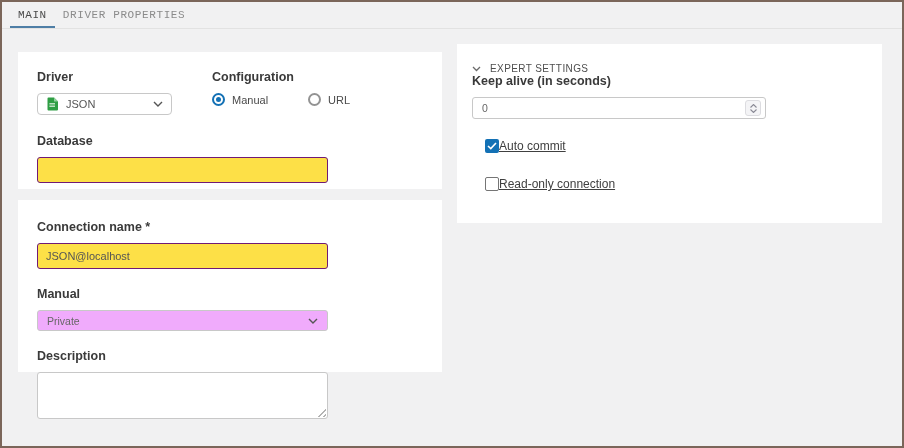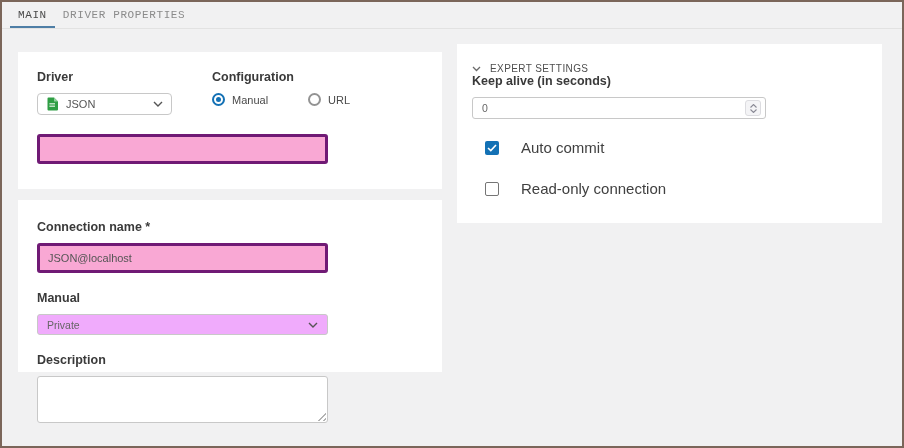--- a/index.html
+++ b/index.html
@@ -73,25 +73,25 @@
   }
   .radio.sel { border: 2px solid #1371b5; }
   .radio.sel::after {
     content: ""; position: absolute; inset: 2px;
     border-radius: 50%; background: #1371b5;
   }
   .radio.unsel { border: 2px solid #939393; }
   .radio-label { font-size: 11px; color: #4a4a4a; }
   .text-input {
     width: 291px; height: 21px;
-    border: 3px solid #701a75; border-radius: 3px;
+    border: 1px solid #701a75; border-radius: 3px;
     font-family: "Liberation Sans", sans-serif;
     font-size: 11px; color: #555;
     padding: 12px 8px;
-    background: #f9a8d4;
+    background: #fde047;
     outline: none;
   }
   .section { margin-top: 18px; }
   .section-db { margin-top: 19px; }
   .wide-select {
     width: 291px; height: 21px;
     border: 1px solid #c8c8c8; border-radius: 3px;
     background: #f0abfc;
     display: flex; align-items: center;
     padding: 0 9px;
@@ -152,21 +152,21 @@
   .check-row { display: flex; align-items: center; margin-left: 13px; cursor: pointer; }
   .check-row-1 { margin-top: 20px; }
   .check-row-2 { margin-top: 24px; }
   .checkbox {
     width: 14px; height: 14px; border-radius: 2px;
     flex: 0 0 auto;
     display: flex; align-items: center; justify-content: center;
   }
   .checkbox.checked { background: #1371b5; }
   .checkbox.unchecked { background: #fff; border: 1.5px solid #757575; }
-  .check-label { font-size: 15px; color: #404040; margin-left: 22px; }
+  .check-label { font-size: 12px; color: #404040; margin-left: 0; text-decoration: underline; }
 </style>
 </head>
 <body>
 
 <div class="page">
 
   <div class="tabbar">
     <div class="tab active">
       <span>MAIN</span>
     </div>
@@ -204,20 +204,21 @@
             <span class="radio-label">Manual</span>
           </div>
           <div class="radio-opt">
             <span class="radio unsel"></span>
             <span class="radio-label">URL</span>
           </div>
         </div>
       </div>
     </div>
     <div class="section section-db">
+      <span class="field-label">Database</span>
       <input class="text-input" type="text" value="" style="">
     </div>
   </div>
 
   <div class="card card-conn">
     <div>
       <span class="field-label">Connection name *</span>
       <input class="text-input" type="text" value="JSON@localhost" style="">
     </div>
     <div class="section">

